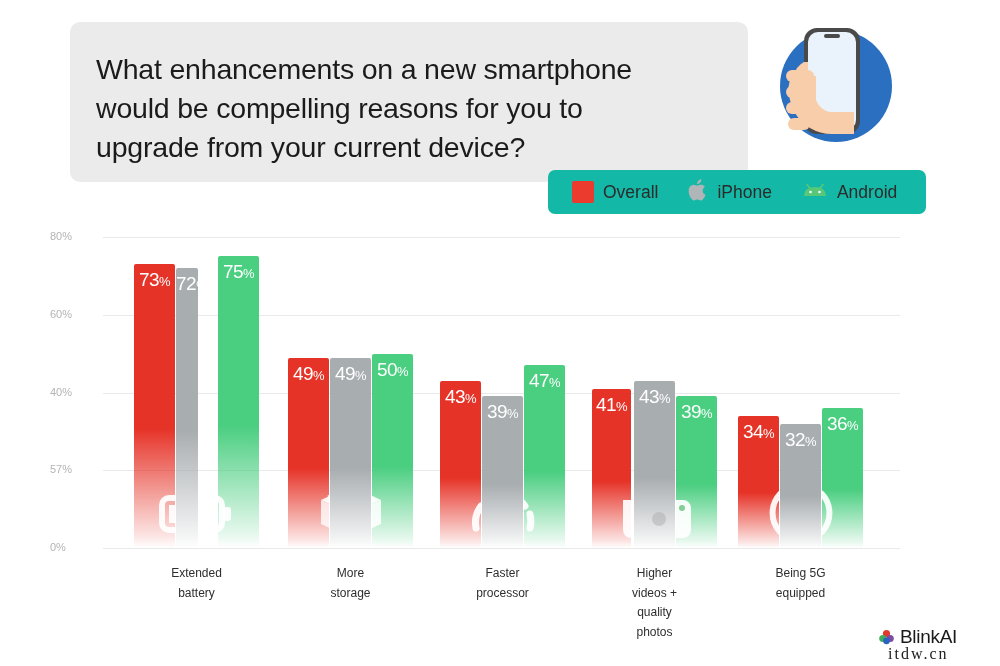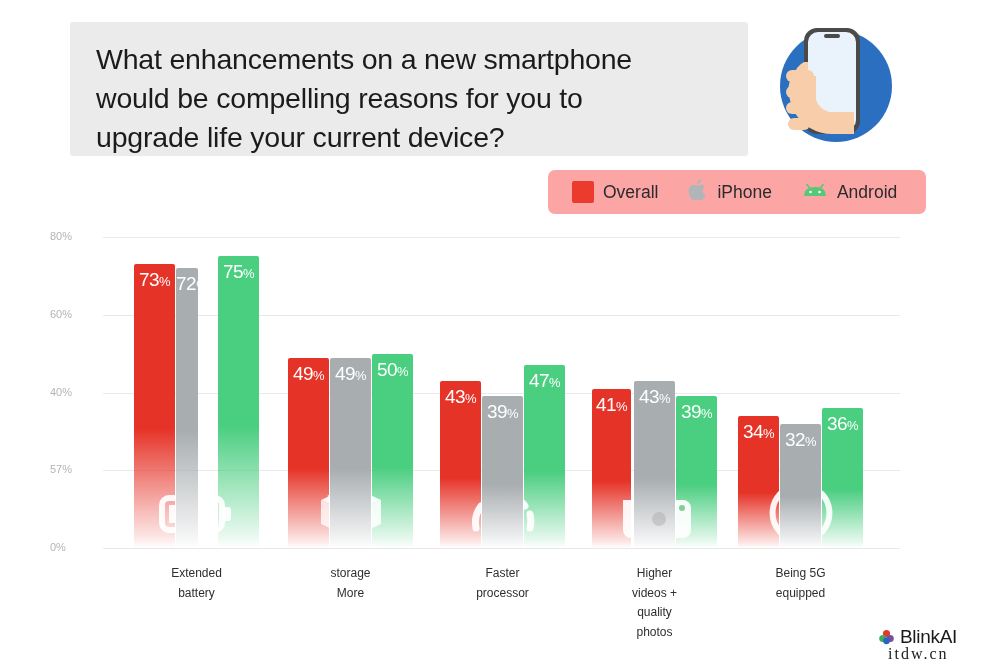--- a/index.html
+++ b/index.html
@@ -8,24 +8,24 @@
     background: #ffffff;
     font-family: "Liberation Sans", sans-serif;
     overflow: hidden;
   }
   #root { position: relative; width: 1000px; height: 666px; background: #fff; }
 
   
   .question-bubble {
     position: absolute;
     left: 70px; top: 22px;
-    width: 678px; height: 134px;
+    width: 678px; height: 160px;
     background: #ebebeb;
-    border-radius: 3px;
-    padding: 18px 24px 0 26px;
+    border-radius: 10px;
+    padding: 28px 24px 0 26px;
   }
   .question-bubble .qline {
     font-size: 28.5px;
     line-height: 39px;
     color: #1b1b1b;
     font-family: "Liberation Sans", sans-serif;
     white-space: nowrap;
     letter-spacing: -0.2px;
   }
 
@@ -34,21 +34,21 @@
     position: absolute;
     left: 772px; top: 18px;
     width: 128px; height: 133px;
   }
 
   
   .legend {
     position: absolute;
     left: 548px; top: 170px;
     width: 378px; height: 44px;
-    background: #fca5a5;
+    background: #14b8a6;
     border-radius: 7px;
     display: flex;
     align-items: center;
     gap: 30px;
     padding-left: 24px;
   }
   .legend-item { display: flex; align-items: center; gap: 9px; }
   .legend-swatch-red {
     width: 22px; height: 22px;
     background: #ea3b2e;
@@ -139,21 +139,21 @@
   }
 </style>
 </head>
 <body>
 
 <div id="root">
 
   <div class="question-bubble">
     <div class="qline">What enhancements on a new smartphone</div>
     <div class="qline">would be compelling reasons for you to</div>
-    <div class="qline">upgrade life your current device?</div>
+    <div class="qline">upgrade from your current device?</div>
   </div>
 
   <div class="phone-illustration">
     <svg width="128" height="133" viewBox="0 0 128 133">
       <circle cx="64" cy="68" r="56" fill="#2a6fc0"></circle>
       <g>
         <rect x="32" y="10" width="56" height="106" rx="13" fill="#4a4a4a"></rect>
         <rect x="36" y="14" width="48" height="98" rx="10" fill="#eaf3fb"></rect>
         <rect x="52" y="16" width="16" height="4" rx="2" fill="#4a4a4a"></rect>
       </g>
@@ -312,22 +312,22 @@
             <circle cx="38" cy="33" r="7" fill="rgba(255,255,255,0.92)"></circle>
             <path d="M35 36 L41 36 L41 60 L35 60 Z" fill="rgba(255,255,255,0.92)"></path>
           </svg></div>
       </div>
     <div id="labels-layer">
         <div class="cat-label" style="left: 116.5px; width: 160px;">
           <div>Extended</div>
           <div>battery</div>
         </div>
         <div class="cat-label" style="left: 270.5px; width: 160px;">
+          <div>More</div>
           <div>storage</div>
-          <div>More</div>
         </div>
         <div class="cat-label" style="left: 422.5px; width: 160px;">
           <div>Faster</div>
           <div>processor</div>
         </div>
         <div class="cat-label" style="left: 574.5px; width: 160px;">
           <div>Higher</div>
           <div>videos +</div>
           <div>quality</div>
           <div>photos</div>

